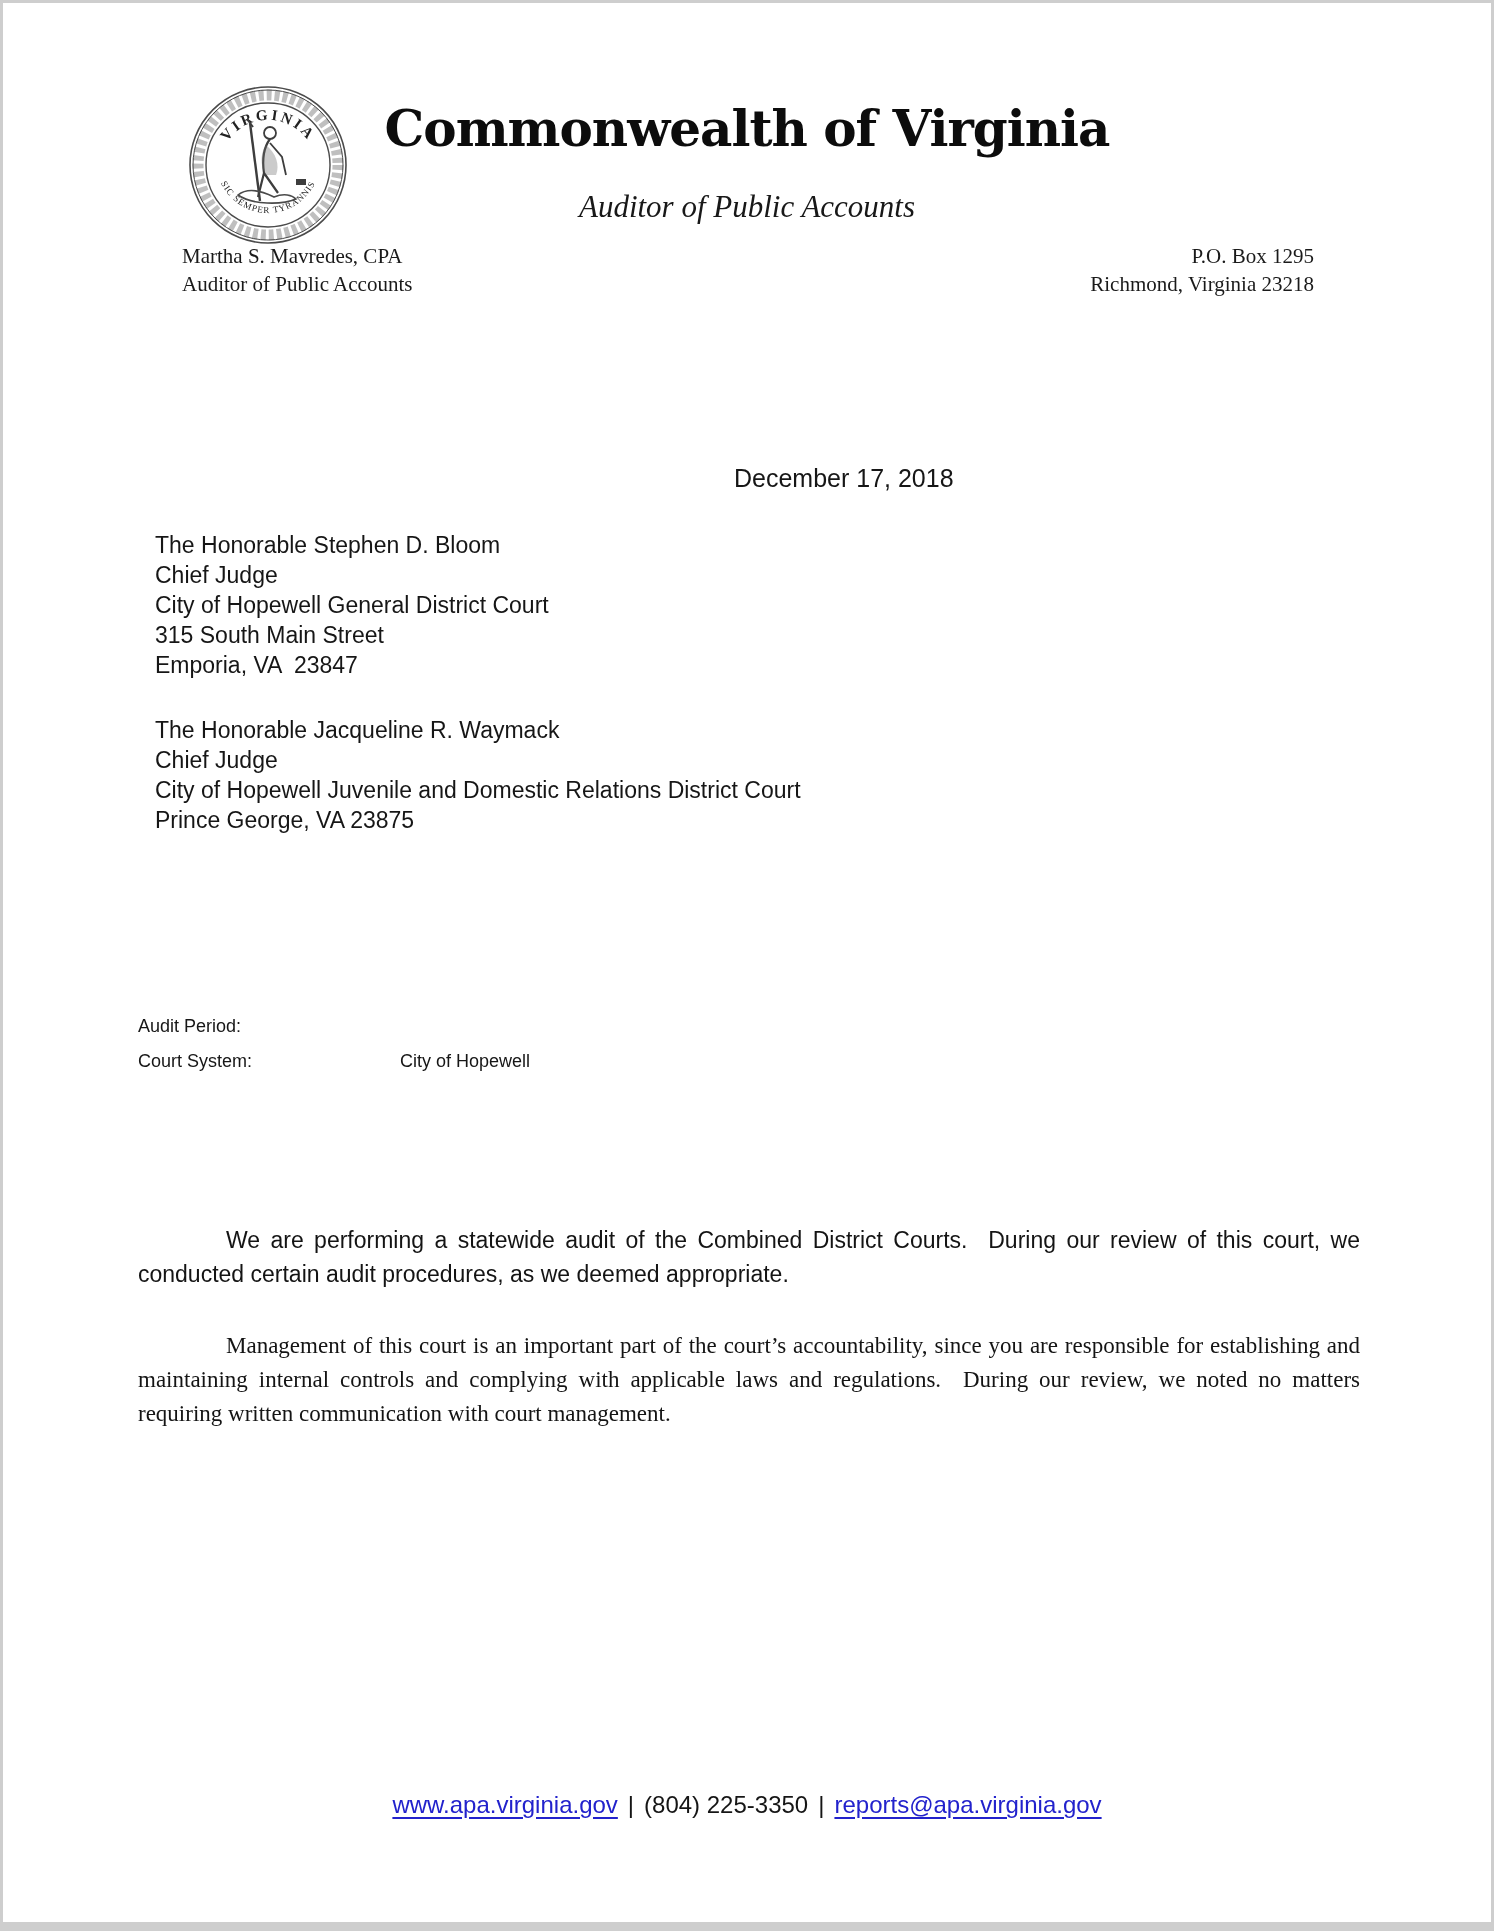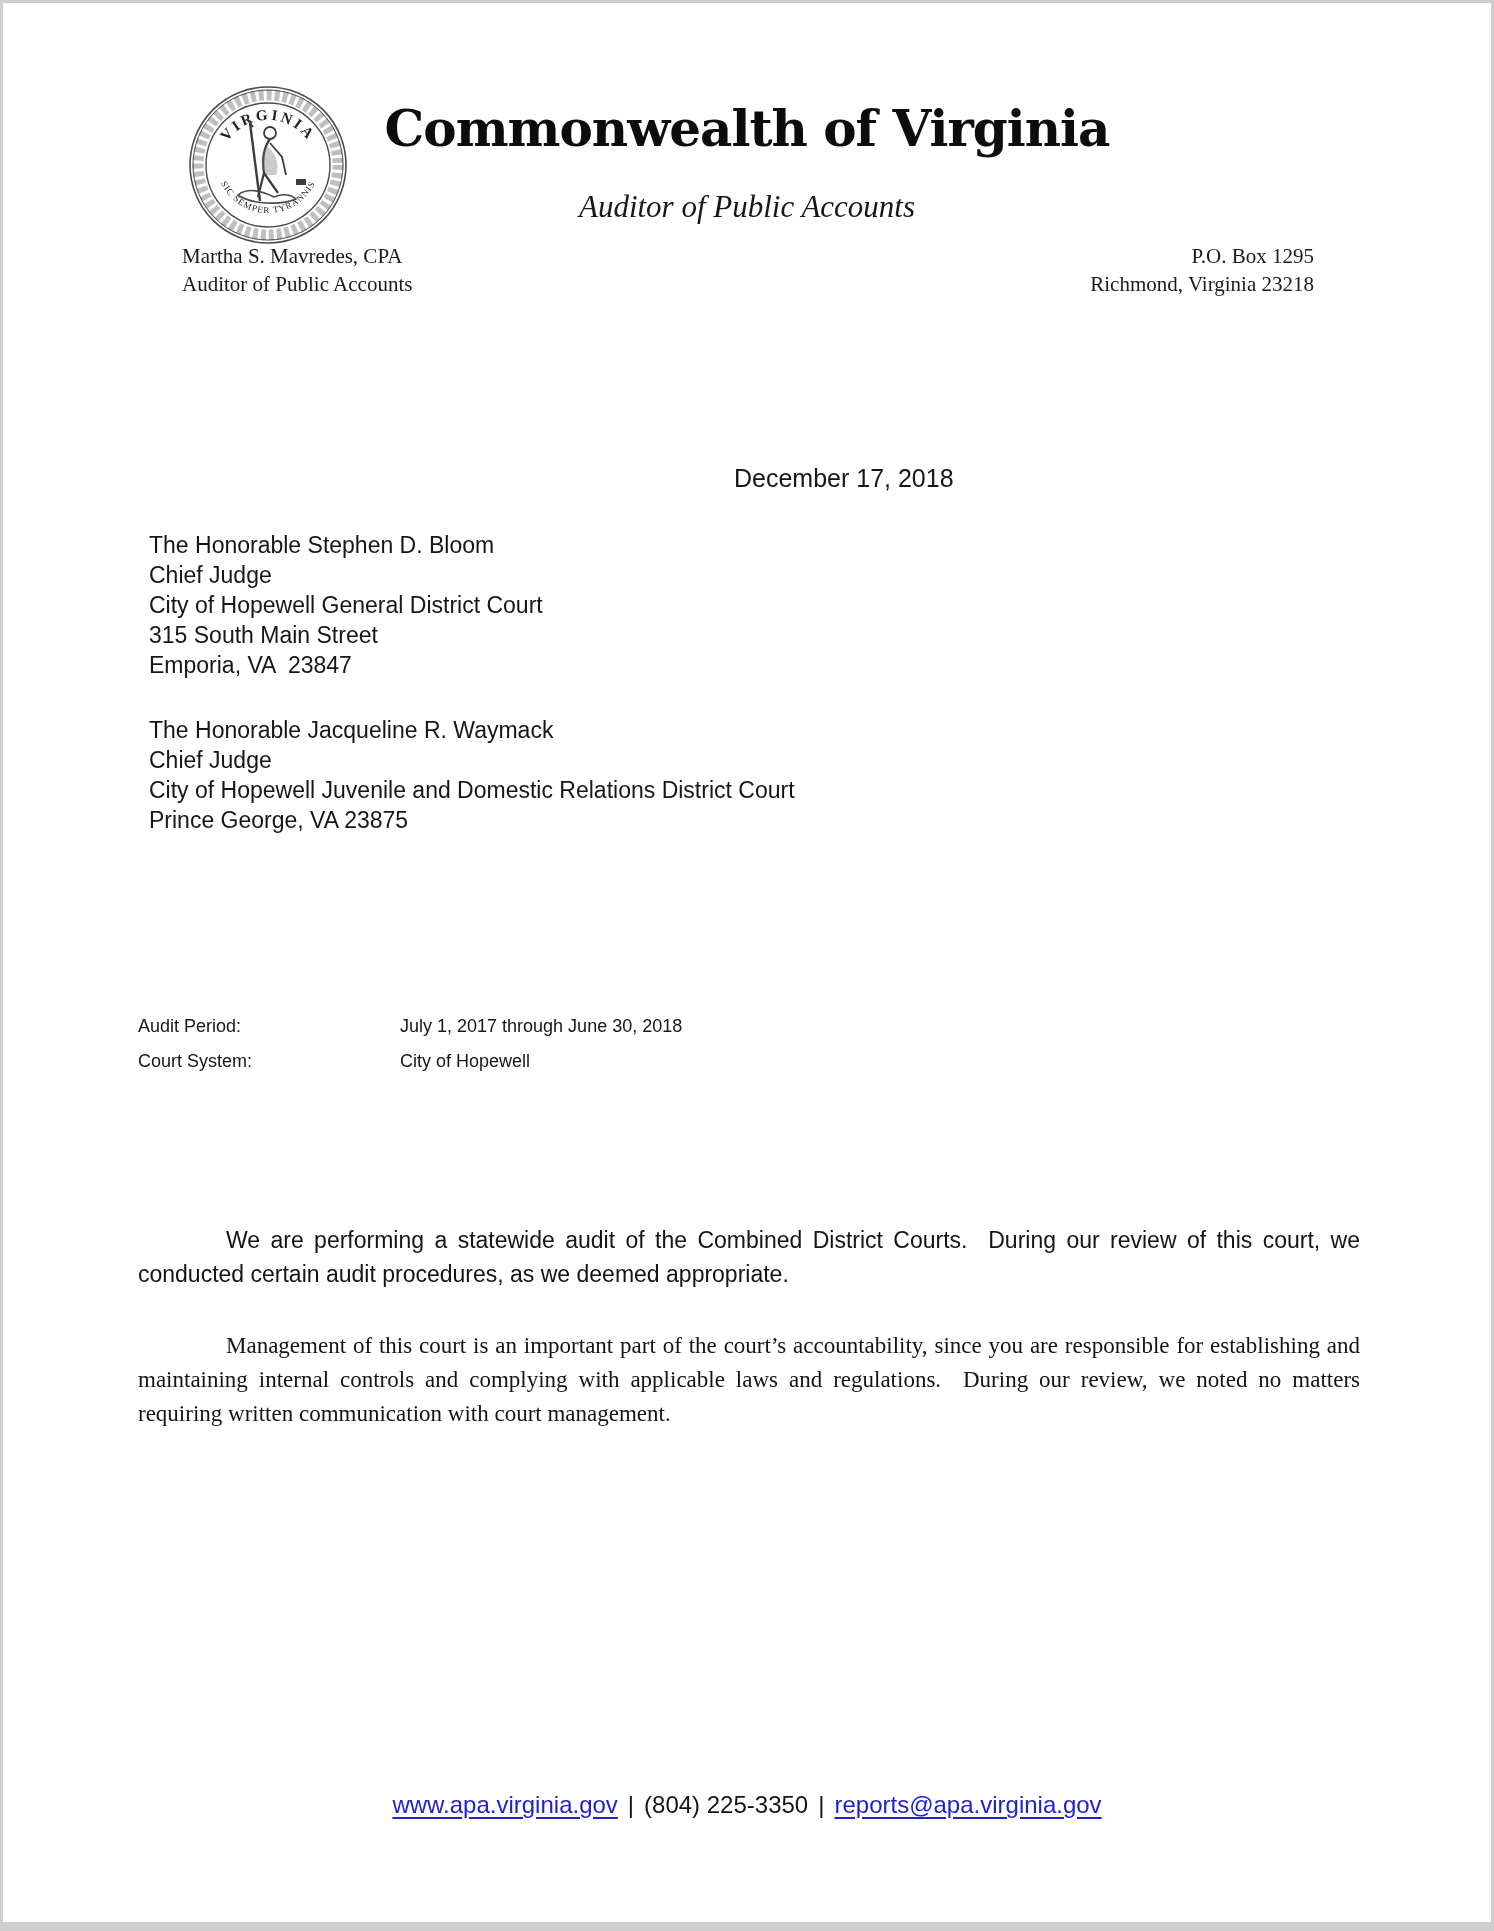--- a/index.html
+++ b/index.html
@@ -72,21 +72,21 @@
   
   .letter-date {
     position: absolute;
     left: 731px;
     top: 461px;
     font-size: 25px;
     text-align: center;
   }
   .recipient {
     position: absolute;
-    left: 146px;
+    left: 152px;
     font-size: 23px;
     line-height: 30px;
   }
   .recipient-1 { top: 527px; }
   .recipient-2 { top: 712px; }
   .addr-line { white-space: pre-wrap; }
 
   .audit-info {
     position: absolute;
     left: 135px;
@@ -190,21 +190,20 @@
   <div class="recipient recipient-2">
     <div class="addr-line">The Honorable Jacqueline R. Waymack</div>
     <div class="addr-line">Chief Judge</div>
     <div class="addr-line">City of Hopewell Juvenile and Domestic Relations District Court</div>
     <div class="addr-line">Prince George, VA 23875</div>
   </div>
 
   <div class="audit-info">
     <div class="audit-row">
       <span class="audit-label">Audit Period:</span>
-      <span class="audit-value">July 1, 2017 through June 30, 2018</span>
     </div>
     <div class="audit-row">
       <span class="audit-label">Court System:</span>
       <span class="audit-value">City of Hopewell</span>
     </div>
   </div>
 
   <div class="body-para para-1">We are performing a statewide audit of the Combined District Courts.  During our review of this court, we conducted certain audit procedures, as we deemed appropriate.</div>
   <div class="body-para para-2">Management of this court is an important part of the court’s accountability, since you are responsible for establishing and maintaining internal controls and complying with applicable laws and regulations.  During our review, we noted no matters requiring written communication with court management.</div>
 

